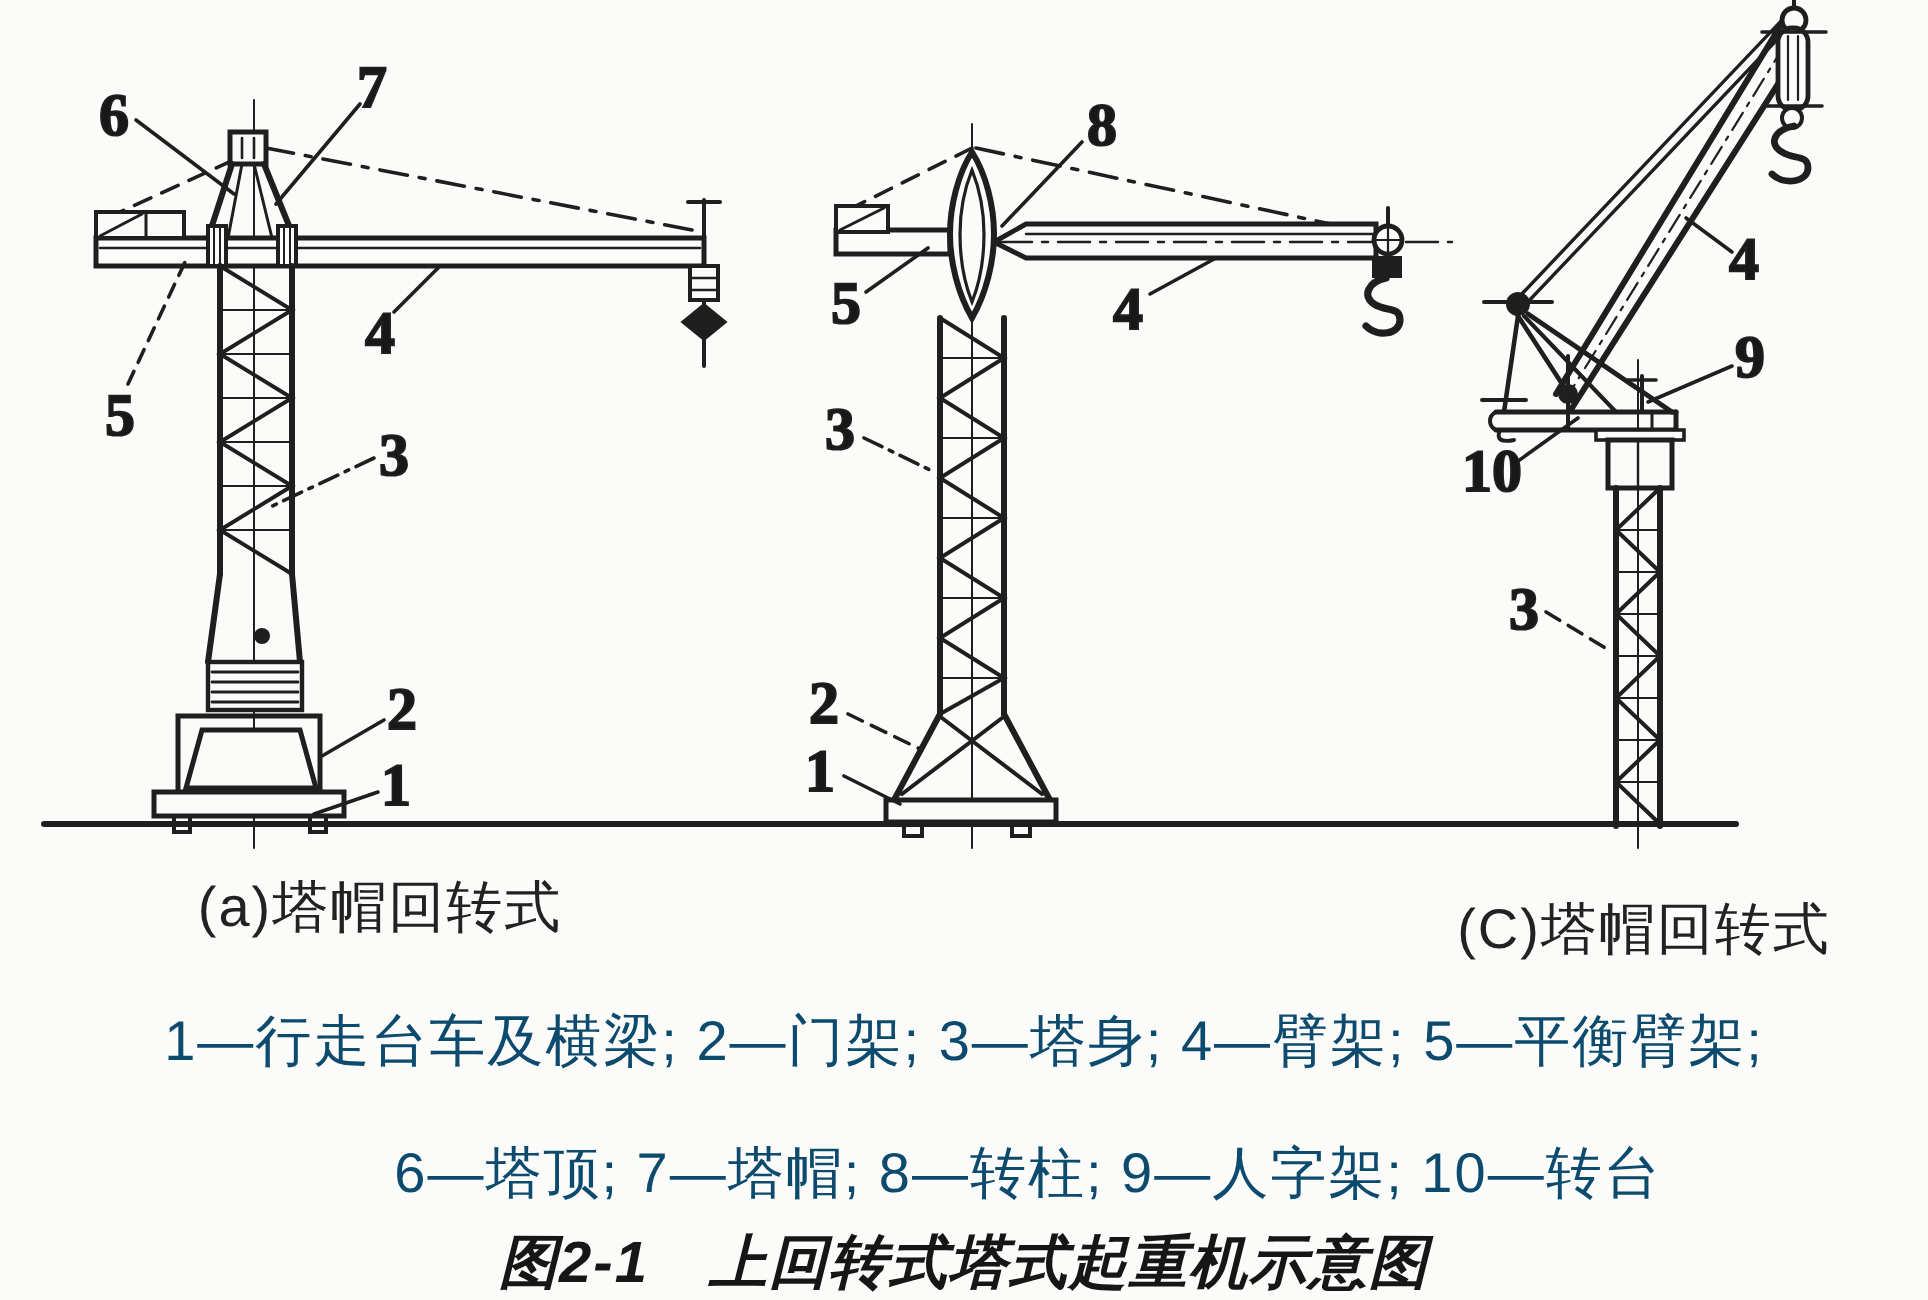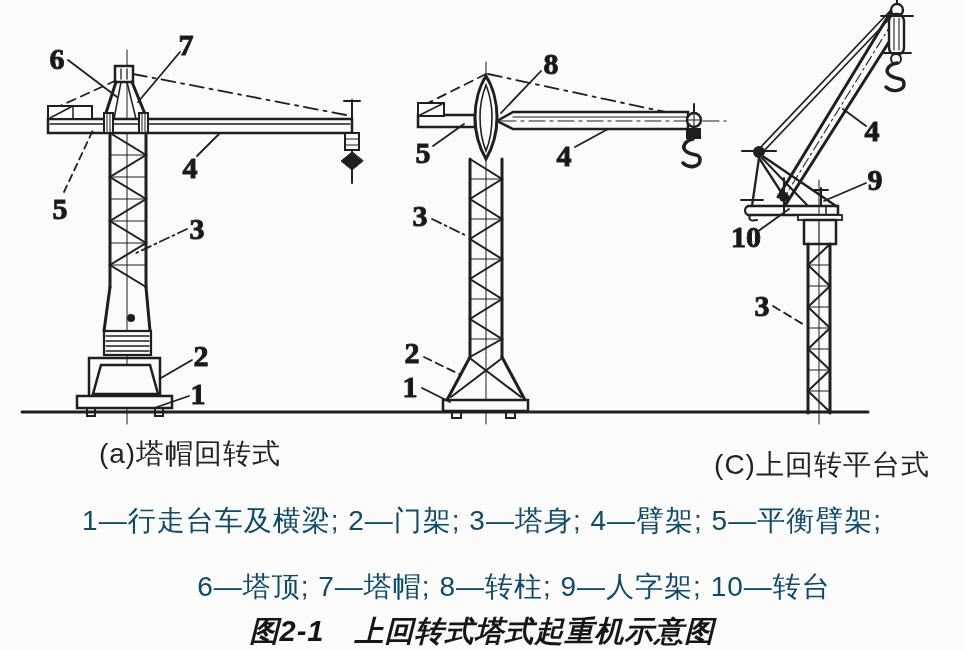--- a/index.html
+++ b/index.html
@@ -250,20 +250,20 @@
     <line x1="773" y1="306" x2="806" y2="326" stroke-width="1.8" stroke-dasharray="8 5"></line>
 
     <text class="part-num" x="872" y="130" text-anchor="middle" dominant-baseline="central">4</text>
     <text class="part-num" x="875" y="179" text-anchor="middle" dominant-baseline="central">9</text>
     <text class="part-num" x="746" y="236" text-anchor="middle" dominant-baseline="central">10</text>
     <text class="part-num" x="762" y="305" text-anchor="middle" dominant-baseline="central">3</text>
   </g>
 </svg>
 
   <div class="subcaption" style="left:190px; top:435px;">(a)塔帽回转式</div>
-  <div class="subcaption" style="left:822px; top:446px;">(C)上回转平台式</div>
+  <div class="subcaption" style="left:822px; top:446px;">(C)塔帽回转式</div>
 
   <div class="legend-line" style="top:502px;">1—行走台车及横梁; 2—门架; 3—塔身; 4—臂架; 5—平衡臂架;</div>
   <div class="legend-line" style="top:568px;padding-left:32px;">6—塔顶; 7—塔帽; 8—转柱; 9—人字架; 10—转台</div>
 
   <div class="figure-caption" style="top:612px;font-style:italic;">图2-1　上回转式塔式起重机示意图</div>
 
 </div>
 
 </body></html>

